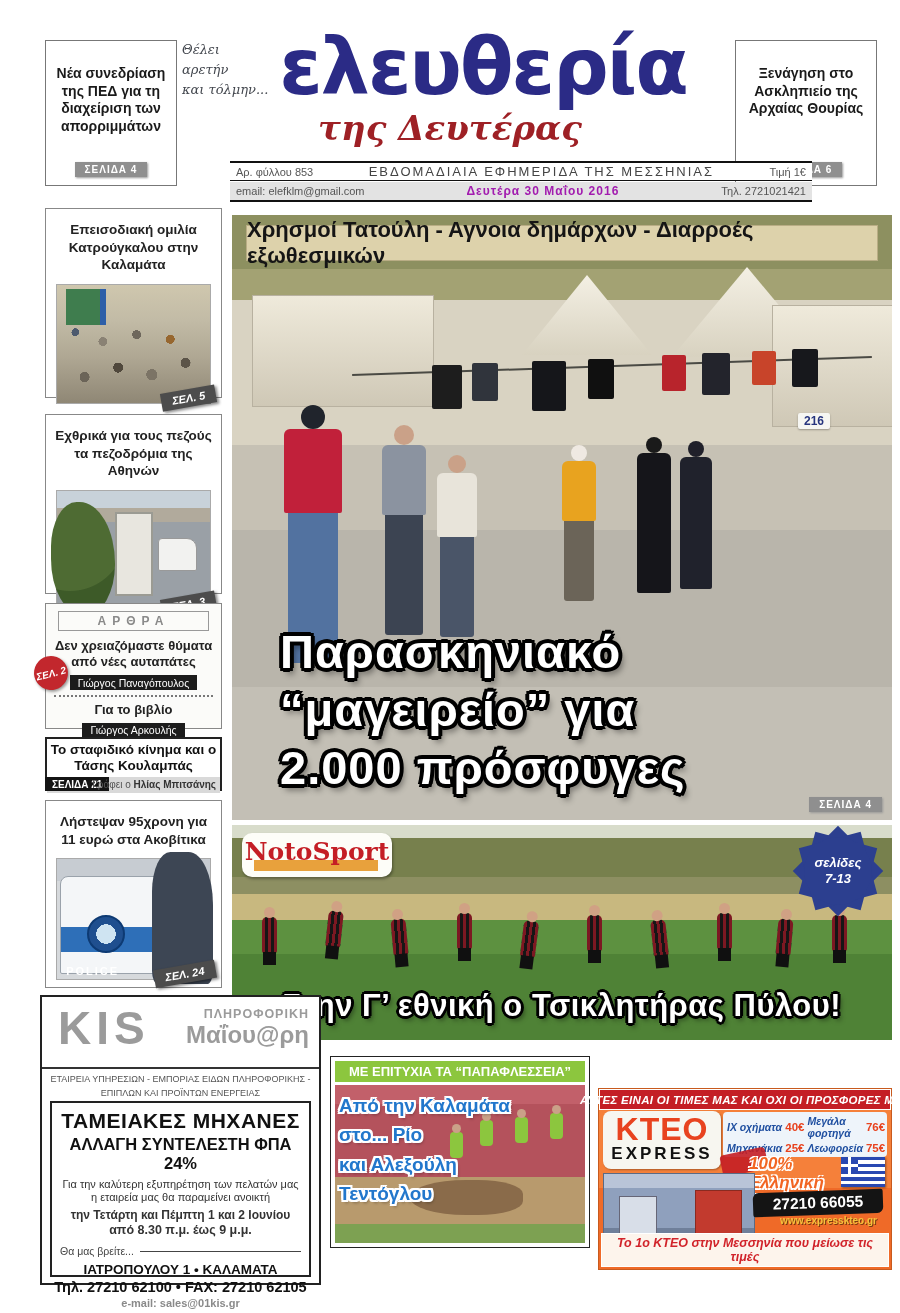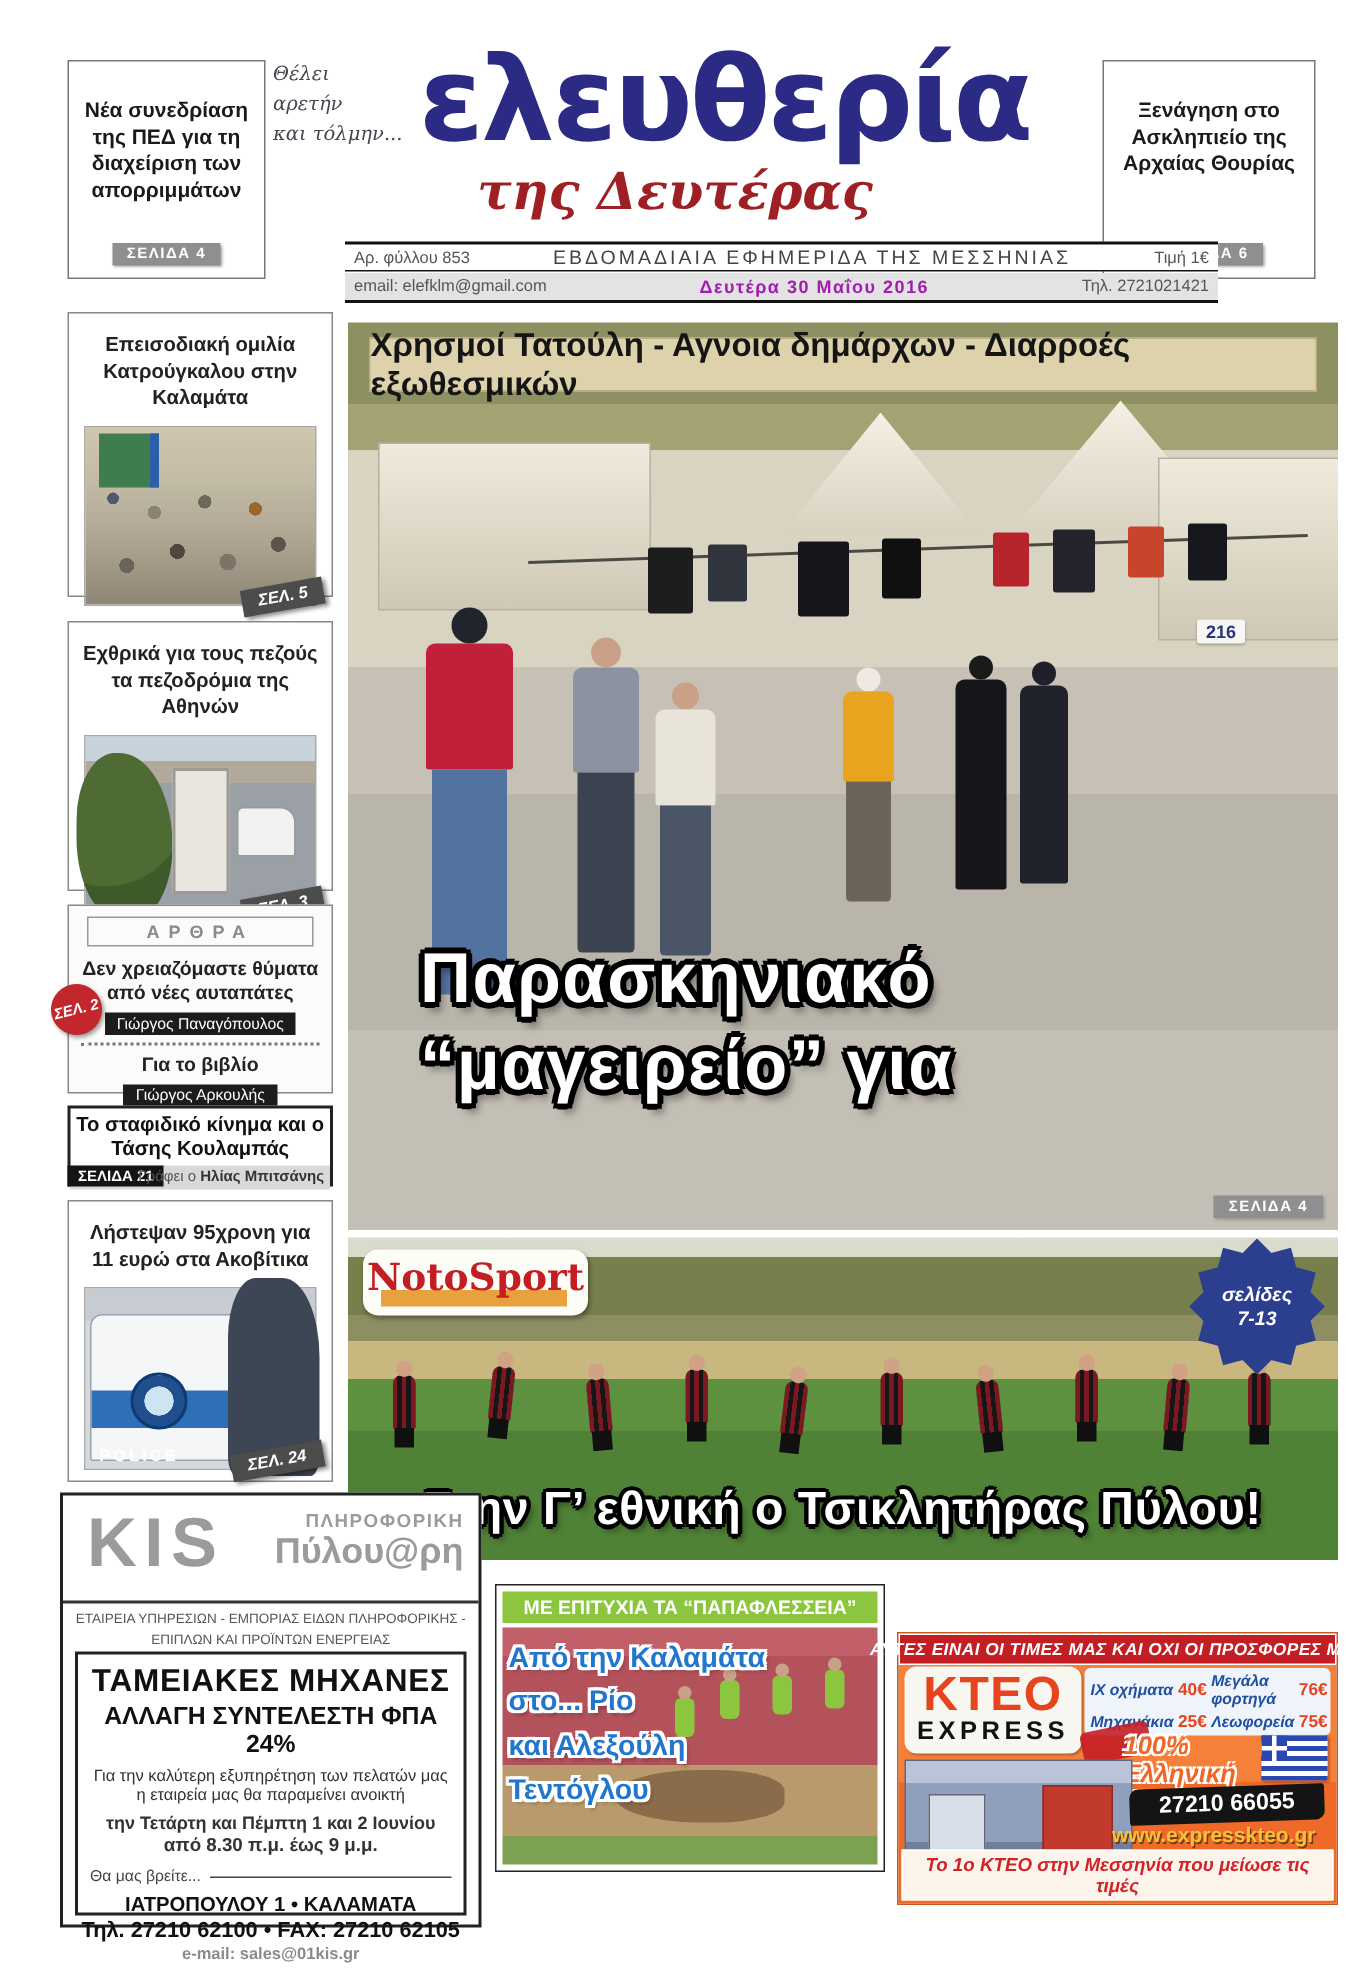--- a/index.html
+++ b/index.html
@@ -196,21 +196,21 @@
   .flag .canton::before{content:"";position:absolute;left:7px;top:0;width:3px;height:17px;background:#fff;}
   .flag .canton::after{content:"";position:absolute;left:0;top:7px;width:17px;height:3px;background:#fff;}
   .kteo-building{position:absolute;left:4px;top:84px;width:150px;height:72px;
       background:linear-gradient(180deg,#b9c4d8 0 20%,#8fa0bd 20% 75%,#6f7f9a 75% 100%);
       border:1px solid #5a6a85;}
   .kteo-building .door{position:absolute;left:10%;top:30%;width:24%;height:68%;background:#d8dee8;border:1px solid #667;}
   .kteo-building .red{position:absolute;right:8%;top:22%;width:30%;height:76%;background:#c23a2e;border:1px solid #8a2a20;}
   .kteo-phone{position:absolute;right:8px;top:102px;width:130px;background:#141414;color:#fff;
       font-weight:800;font-size:15.5px;text-align:center;padding:3px 0;border-radius:6px 2px 6px 2px;
       transform:rotate(-2deg);}
-  .kteo-web{position:absolute;right:14px;top:126px;color:#f6c23c;font-weight:bold;font-size:14px;
+  .kteo-web{position:absolute;right:14px;top:126px;color:#f6c23c;font-weight:bold;font-size:10px;
       text-shadow:1px 1px 0 #7a3a10;}
   .kteo-bottom{position:absolute;left:2px;right:2px;bottom:2px;background:#fdf4ec;color:#d1232a;
       font-weight:800;font-style:italic;font-size:12.5px;text-align:center;padding:2px 0;
       border:1px solid #fff;}
 </style>
 </head>
 <body>
 
 <div class="page">
 
@@ -335,20 +335,21 @@
     <div class="fig" style="left:448px;top:226px;">
       <div class="head" style="background:#20202a;"></div>
       <div class="body" style="width:32px;height:132px;background:#20222c;"></div>
     </div>
 
     <div class="kicker">Χρησμοί Τατούλη - Αγνοια δημάρχων - Διαρροές εξωθεσμικών</div>
     <div class="tentnum">216</div>
     <div class="mainhead">
       <div>Παρασκηνιακό</div>
       <div>“μαγειρείο” για</div>
+      <div>2.000 πρόσφυγες</div>
     </div>
     <div class="badge-gray mainbadge">ΣΕΛΙΔΑ 4</div>
   </div>
 
   <div class="sports">
     <div class="player" style="left:30px;top:92px;"></div>
     <div class="player" style="left:95px;top:86px;transform:rotate(6deg);"></div>
     <div class="player" style="left:160px;top:94px;transform:rotate(-5deg);"></div>
     <div class="player" style="left:225px;top:88px;"></div>
     <div class="player" style="left:290px;top:96px;transform:rotate(7deg);"></div>
@@ -372,21 +373,21 @@
       </div>
     </div>
     <div class="sporthead">Στην Γ’ εθνική ο Τσικλητήρας Πύλου!</div>
   </div>
 
   <div class="kis">
     <div class="kis-head">
       <div class="kis-brand">KIS</div>
       <div class="kis-right">
         <div class="r1">ΠΛΗΡΟΦΟΡΙΚΗ</div>
-        <div class="r2">Πύλου@ρη</div>
+        <div class="r2">Μαΐου@ρη</div>
       </div>
     </div>
     <div class="kis-desc">
       <div>ΕΤΑΙΡΕΙΑ ΥΠΗΡΕΣΙΩΝ - ΕΜΠΟΡΙΑΣ ΕΙΔΩΝ ΠΛΗΡΟΦΟΡΙΚΗΣ -</div>
       <div>ΕΠΙΠΛΩΝ ΚΑΙ ΠΡΟΪΝΤΩΝ ΕΝΕΡΓΕΙΑΣ</div>
     </div>
     <div class="kis-inner">
       <div class="kis-t1">ΤΑΜΕΙΑΚΕΣ ΜΗΧΑΝΕΣ</div>
       <div class="kis-t2">ΑΛΛΑΓΗ ΣΥΝΤΕΛΕΣΤΗ ΦΠΑ 24%</div>
       <div class="kis-b">Για την καλύτερη εξυπηρέτηση των πελατών μας</div>

